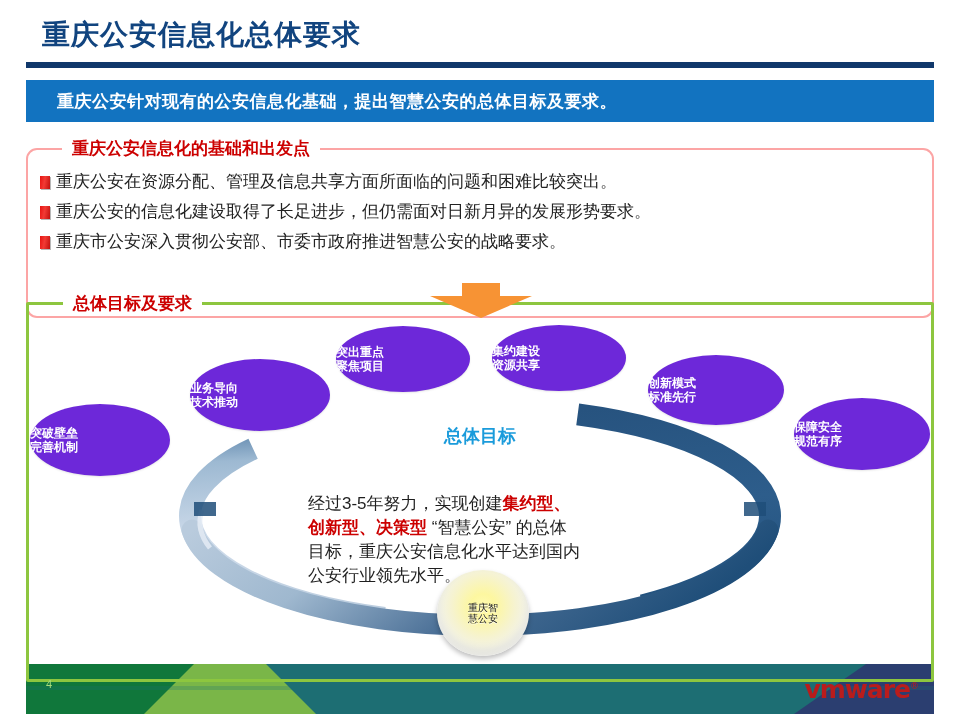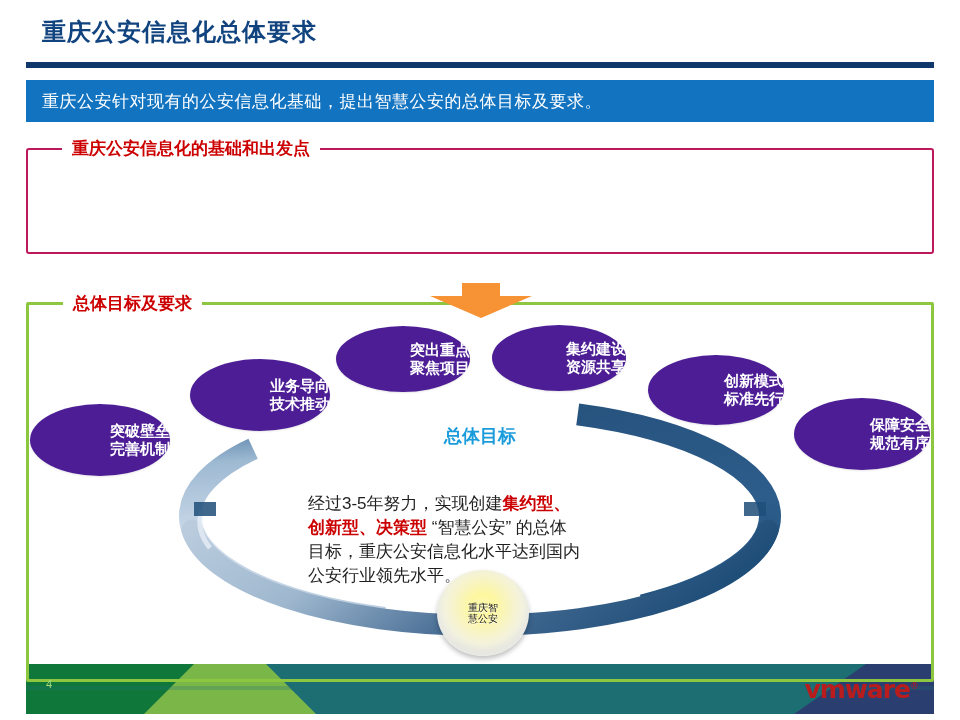--- a/index.html
+++ b/index.html
@@ -16,21 +16,21 @@
     height: 720px;
     background: #ffffff;
     overflow: hidden;
   }
 
   
   .slide-title {
     position: absolute;
     left: 42px;
     top: 16px;
-    font-size: 24px;
+    font-size: 28px;
     font-weight: bold;
     color: #11447f;
     letter-spacing: 1px;
     white-space: nowrap;
   }
   .title-rule {
     position: absolute;
     left: 26px;
     top: 62px;
     width: 908px;
@@ -45,22 +45,22 @@
     top: 80px;
     width: 908px;
     height: 42px;
     background: #1273c0;
     display: flex;
     align-items: center;
   }
   .banner-text {
     color: #ffffff;
     font-size: 17px;
-    font-weight: normal;
-    margin-left: 16px;
+    font-weight: bold;
+    margin-left: 31px;
     letter-spacing: 0.5px;
   }
 
   
   .panel {
     position: absolute;
     box-sizing: border-box;
     background: transparent;
   }
   .panel-legend {
@@ -74,23 +74,23 @@
     font-weight: bold;
     white-space: nowrap;
     z-index: 5;
   }
 
   
   #panel-basis {
     left: 26px;
     top: 148px;
     width: 908px;
-    height: 106px;
-    border: 2px solid #be185d;
-    border-radius: 3px;
+    height: 170px;
+    border: 2px solid #fca5a5;
+    border-radius: 11px;
   }
   
   #panel-goal {
     left: 26px;
     top: 302px;
     width: 908px;
     height: 380px;
     border: 3px solid #8dc63f;
     border-radius: 2px;
     z-index: 4;
@@ -130,27 +130,27 @@
     top: 283px;
     width: 110px;
     height: 36px;
     z-index: 6;
   }
 
   
   .bubble {
     position: absolute;
     border-radius: 50%;
-    background: #4c1d95;
+    background: #6d28d9;
     color: #ffffff;
     font-weight: bold;
-    font-size: 15px;
+    font-size: 12px;
     display: flex;
     flex-direction: column;
-    align-items: flex-end;
+    align-items: flex-start;
     justify-content: center;
     line-height: 1.18;
     text-align: center;
     z-index: 8;
     box-shadow: 0 1px 2px rgba(0,0,0,0.10);
   }
   .bubble span { display: block; }
 
   
   .ring-wrap {
@@ -258,20 +258,34 @@
 
   <div class="slide-title">重庆公安信息化总体要求</div>
   <div class="title-rule"></div>
 
   <div class="banner">
     <div class="banner-text">重庆公安针对现有的公安信息化基础，提出智慧公安的总体目标及要求。</div>
   </div>
 
   <div class="panel" id="panel-basis">
     <div class="panel-legend">重庆公安信息化的基础和出发点</div>
+    <div class="bullet-list">
+      <div class="bullet-row">
+        <div class="bullet-marker"></div>
+        <div class="bullet-text">重庆公安在资源分配、管理及信息共享方面所面临的问题和困难比较突出。</div>
+      </div>
+      <div class="bullet-row">
+        <div class="bullet-marker"></div>
+        <div class="bullet-text">重庆公安的信息化建设取得了长足进步，但仍需面对日新月异的发展形势要求。</div>
+      </div>
+      <div class="bullet-row">
+        <div class="bullet-marker"></div>
+        <div class="bullet-text">重庆市公安深入贯彻公安部、市委市政府推进智慧公安的战略要求。</div>
+      </div>
+    </div>
   </div>
 
   <svg class="orange-arrow" viewBox="0 0 110 36">
     <polygon points="36,0 74,0 74,13 106,13 55,35 4,13 36,13" fill="#f79334"></polygon>
   </svg>
 
   <div class="panel" id="panel-goal">
     <div class="panel-legend">总体目标及要求</div>
   </div>
 

